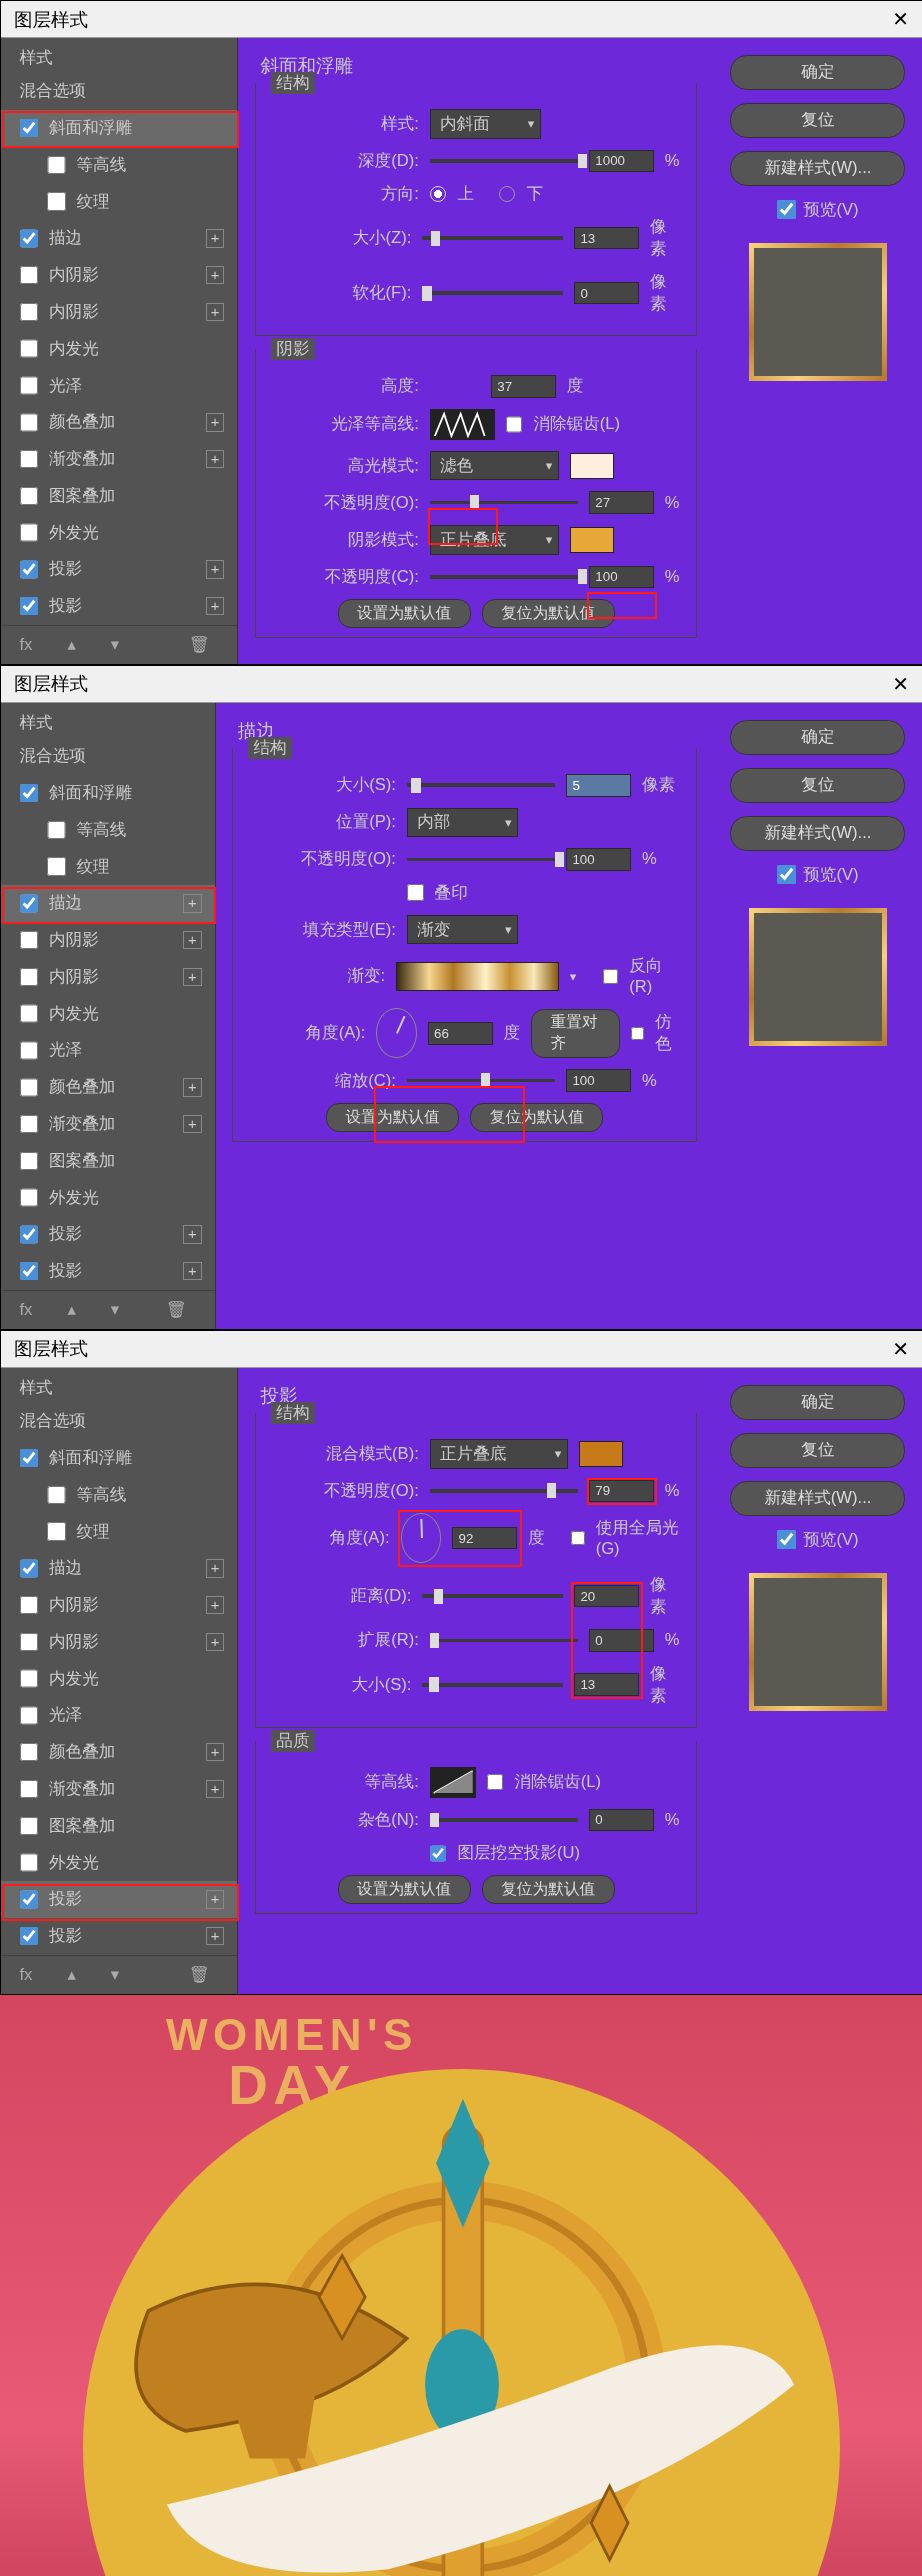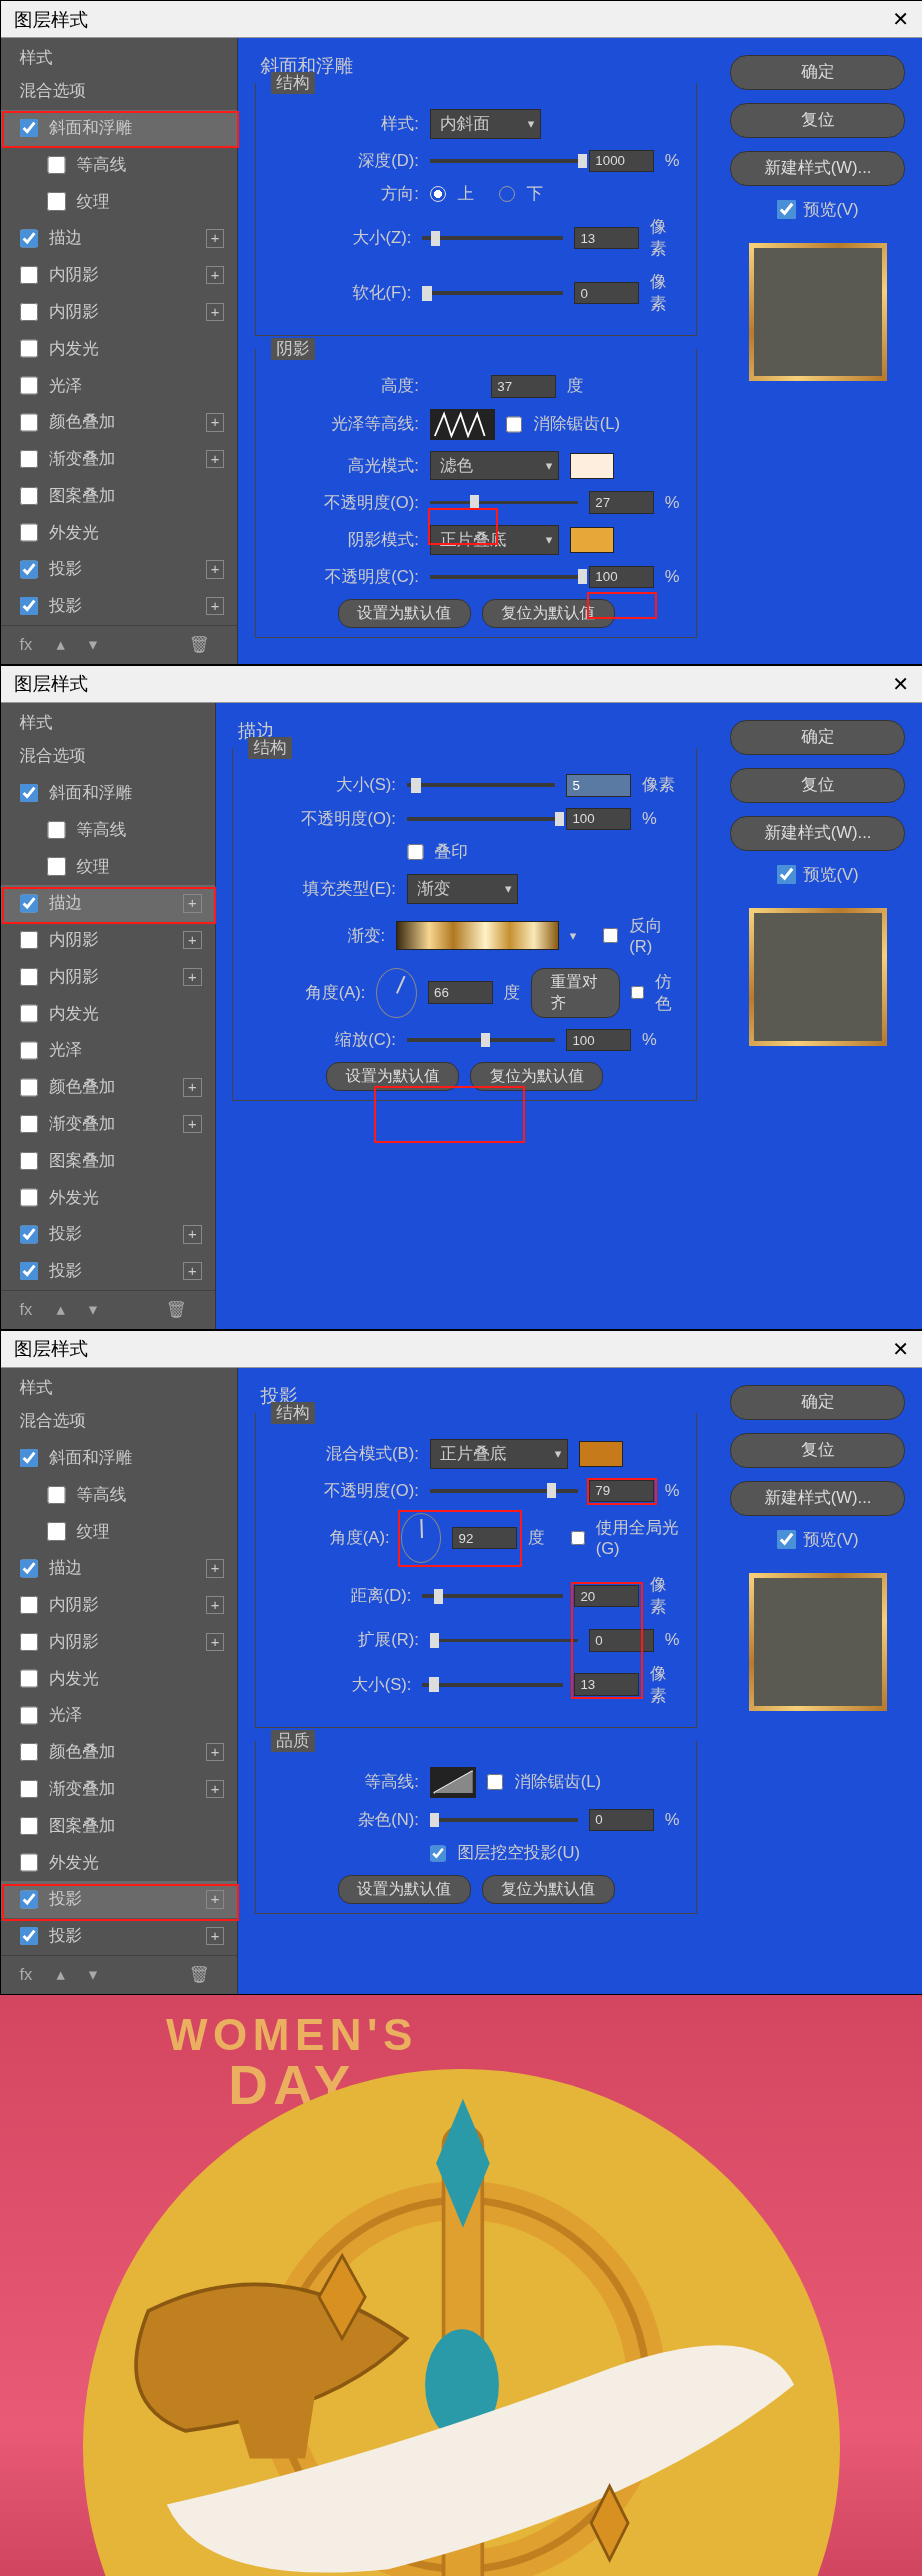--- a/index.html
+++ b/index.html
@@ -1,27 +1,27 @@
 <!DOCTYPE html>
 <html style="font-size:14.8px"><head>
 <meta charset="utf-8">
 <style>
 * { margin: 0; padding: 0; box-sizing: border-box; font-family: "Microsoft YaHei", sans-serif; }
 body { background: #fff; width: 923px; }
 .dialog { background: #535353; border: 0.9px solid #000; position: relative; }
 .titlebar { background: #f0f0f0; color: #000; padding: 5.5px 13px; font-size: 18.5px; display: flex; justify-content: space-between; align-items: center; border-bottom: 0.9px solid #999; }
 .close-x { font-size: 20px; cursor: pointer; font-weight: 300; }
-.dialog-body { display: flex; background: #1d4ed8; color: #ccc; font-size: 16.6px; min-height: 572px; }
+.dialog-body { display: flex; background: #6d28d9; color: #ccc; font-size: 16.6px; min-height: 572px; }
 .styles-col { width: 268px; border-right: 0.9px solid #333; background: #535353; display: flex; flex-direction: column; }
 .styles-header { padding: 9.2px 18.5px 3.7px; font-size: 16.6px; }
 .style-row { padding: 7.4px 18.5px; display: flex; align-items: center; gap: 11px; position: relative; }
 .style-row.active { background: #6a6a6a; }
 .style-row input[type=checkbox] { width: 18.5px; height: 18.5px; accent-color: #4a90d9; }
 .style-row .plus { position: absolute; right: 13px; border: 0.9px solid #888; width: 18.5px; height: 18.5px; display: flex; align-items: center; justify-content: center; font-size: 14.8px; }
-.fx-footer { margin-top: auto; padding: 9.2px 18.5px; display: flex; gap: 24px; align-items: flex-start; border-top: 0.9px solid #404040; }
+.fx-footer { margin-top: auto; padding: 9.2px 18.5px; display: flex; gap: 35px; align-items: flex-start; border-top: 0.9px solid #404040; }
 .fx-footer span { font-size: 16.6px; color: #aaa; }
 .fx-footer .trash { margin-left: auto; margin-right: 9.2px; }
 .settings-col { flex: 1; padding: 9.2px 16.6px; }
 .fieldset { border: 0.9px solid #444; border-top: none; margin: 5.5px 0 13px; padding: 14.8px 14.8px 9.2px; position: relative; }
 .fieldset .legend { position: absolute; top: -11px; left: 14.8px; background: #535353; padding: 0 5.5px; font-size: 16.6px; }
 .section-title { font-size: 18.5px; margin: 5.5px 0 0 5.5px; }
 .ctrl-row { display: flex; align-items: center; gap: 11px; margin: 11px 0; }
 .ctrl-row .lbl { width: 148px; text-align: right; }
 .dropdown { background: #454545; border: 0.9px solid #2a2a2a; padding: 2.8px 22px 2.8px 9.2px; min-width: 111px; position: relative; display: inline-flex; align-items: center; }
 .dropdown::after { content: "▾"; position: absolute; right: 5.5px; font-size: 13px; }
@@ -331,20 +331,24 @@
             <span class="legend">结构</span>
     <div class="ctrl-row">
               <span class="lbl">大小(S):</span>
               <div class="slider-track">
                 <div class="thumb" style="left:3%"></div>
               </div>
               <input class="num-input hl" value="5" style="">
               <span class="unit">像素</span>
             </div>
     <div class="ctrl-row">
+              <span class="lbl">位置(P):</span>
+              <div class="dropdown" style="">内部</div>
+            </div>
+    <div class="ctrl-row">
               <span class="lbl">不透明度(O):</span>
               <div class="slider-track">
                 <div class="thumb" style="left:100%"></div>
               </div>
               <input class="num-input" value="100" style="">
               <span class="unit">%</span>
             </div>
     <div class="ctrl-row">
               <span class="lbl"></span>
               <input type="checkbox" style="width: 16.6px; height: 16.6px; accent-color: rgb(74, 144, 217);"> 

